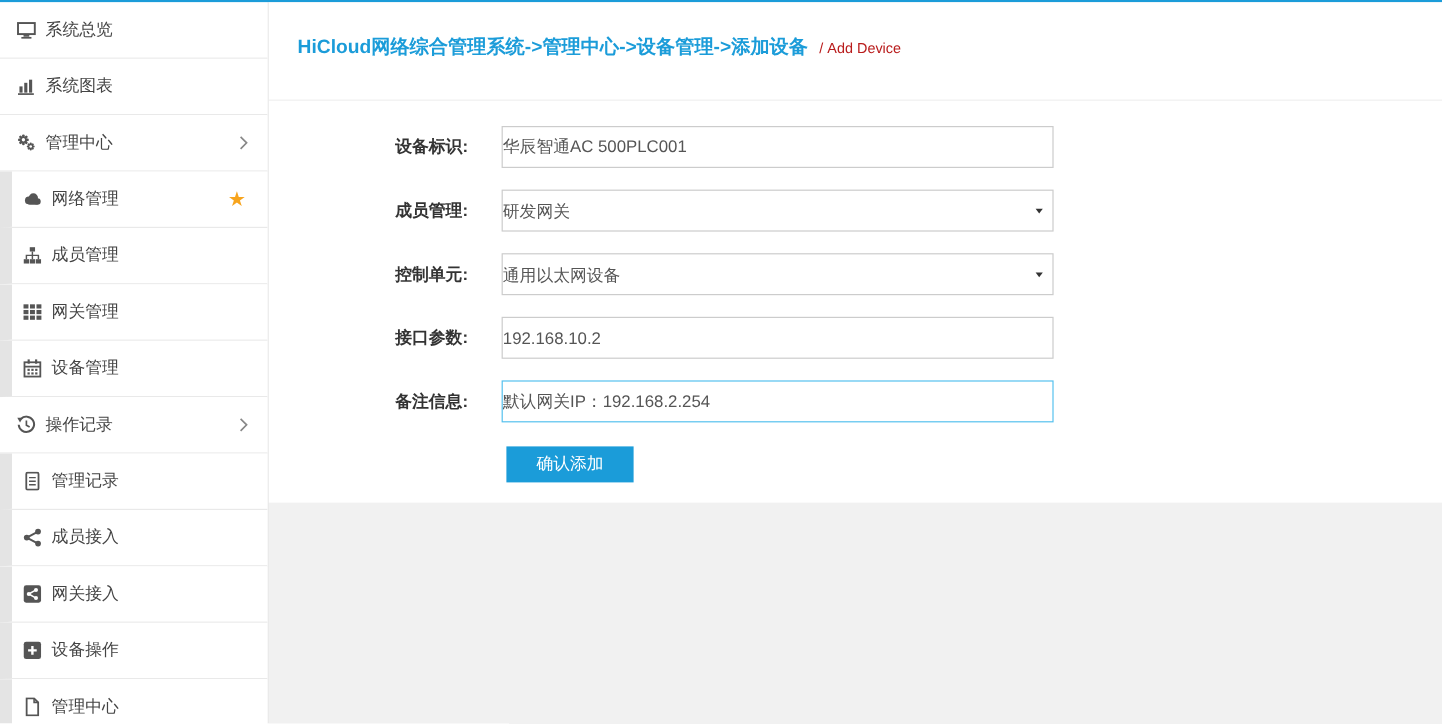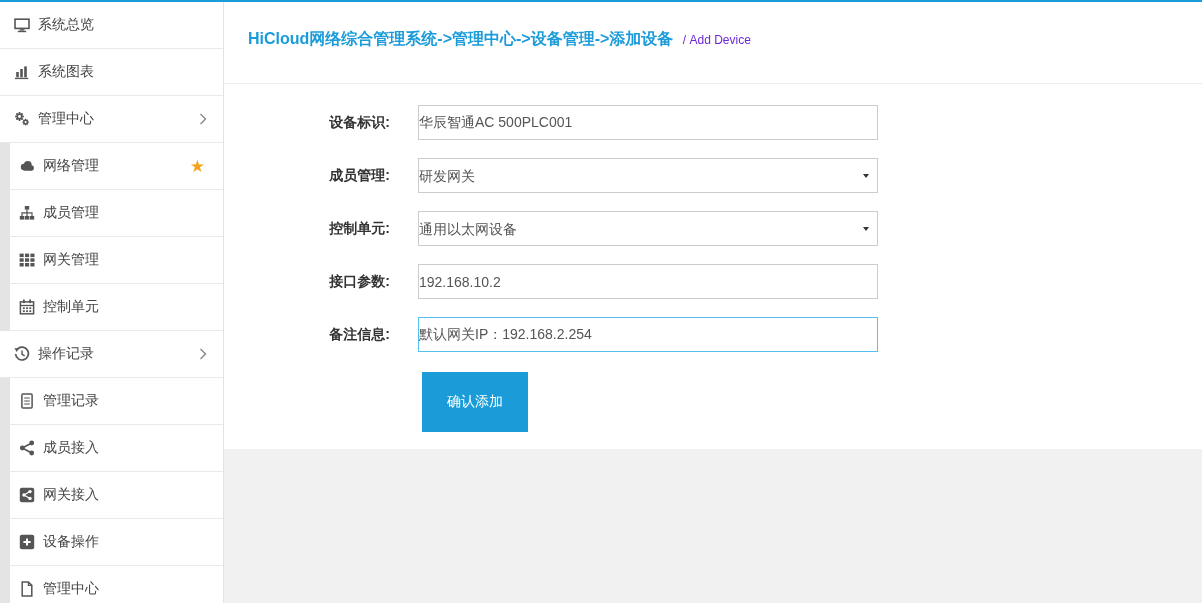--- a/index.html
+++ b/index.html
@@ -21,37 +21,37 @@
   .nav-label { white-space:nowrap; }
   .chevron { margin-left:auto; margin-right:16px; display:flex; }
   .star { margin-left:auto; margin-right:18px; color:#f7a41d; font-size:17px;
     line-height:1; }
 
   
   .main { flex:1; background:#f1f1f1; display:flex; flex-direction:column; }
   .page-header { background:#fff; height:82px; padding:27px 0 0 24px;
     border-bottom:1px solid #ededed; white-space:nowrap; }
   .crumb { color:#1b9cd9; font-weight:bold; font-size:16px; }
-  .crumb-suffix { color:#6d28d9; font-size:12px; margin-left:5px; }
+  .crumb-suffix { color:#b91c1c; font-size:12px; margin-left:5px; }
 
   .form-section { background:#fff; padding:21px 0 17px 104px; }
   .form-row { display:flex; align-items:center; margin-bottom:18px; }
   .form-label { width:62px; min-width:62px; text-align:right; margin-right:28px;
     font-size:14px; font-weight:bold; color:#333; white-space:nowrap; }
   .control-wrap { position:relative; width:460px; }
   .text-input, .select-input { width:100%; height:35px; border:1px solid #ccc;
     padding:0 0; font-size:14px; color:#555; background:#fff; border-radius:0;
     font-family:inherit; outline:none; display:block; }
   .select-input { appearance:none; -webkit-appearance:none; padding-right:24px; }
   .select-arrow { position:absolute; right:9px; top:16px; width:0; height:0;
     border-left:3.5px solid transparent; border-right:3.5px solid transparent;
     border-top:4.5px solid #333; pointer-events:none; }
   .text-input.focused { border-color:#55c1ee; }
   .submit-btn { margin-left:94px; margin-top:2px; background:#1b9cd9; color:#fff;
-    border:none; padding:21px 25px; font-size:14px; cursor:pointer;
+    border:none; padding:6px 25px; font-size:14px; cursor:pointer;
     font-family:inherit; }
   .bottom-fill { flex:1; background:#f1f1f1; }
 </style>
 </head>
 <body>
 
 <div class="topline"></div>
 <div class="layout">
 
   <aside class="sidebar">
@@ -163,21 +163,21 @@
             <g fill="#555">
               <rect x="3.9" y="8.3" width="1.9" height="1.8"></rect>
               <rect x="7.1" y="8.3" width="1.9" height="1.8"></rect>
               <rect x="10.3" y="8.3" width="1.9" height="1.8"></rect>
               <rect x="3.9" y="11.3" width="1.9" height="1.8"></rect>
               <rect x="7.1" y="11.3" width="1.9" height="1.8"></rect>
               <rect x="10.3" y="11.3" width="1.9" height="1.8"></rect>
             </g>
           </svg>
       </span>
-      <span class="nav-label">控制单元</span>
+      <span class="nav-label">设备管理</span>
     </div>
 
     <div class="nav-item top">
       <span class="nav-icon">
         <svg width="16" height="16" viewBox="0 0 16 16">
             <path d="M3.4 3.1A6.4 6.4 0 1 1 1.6 8" fill="none" stroke="#555" stroke-width="1.7"></path>
             <polygon points="0.4,2.2 5,2.2 2.7,6" fill="#555"></polygon>
             <path d="M8 4.4v4l2.7 1.5" fill="none" stroke="#555" stroke-width="1.4"></path>
           </svg>
       </span>

